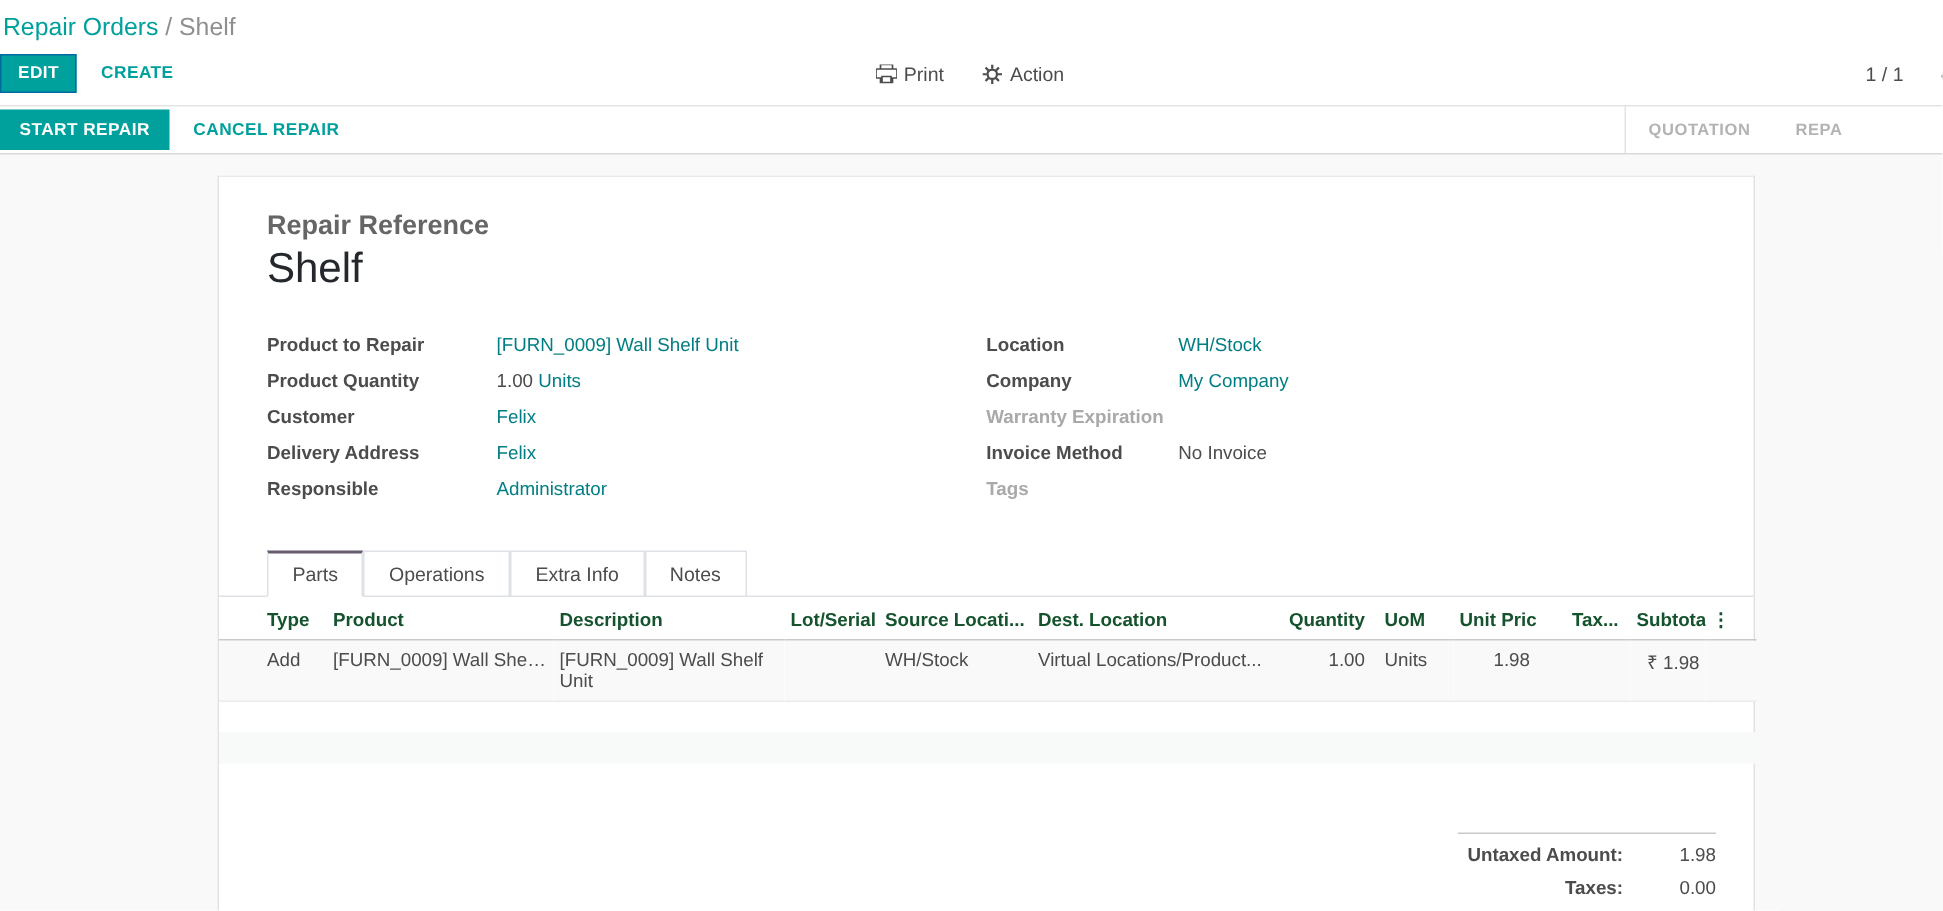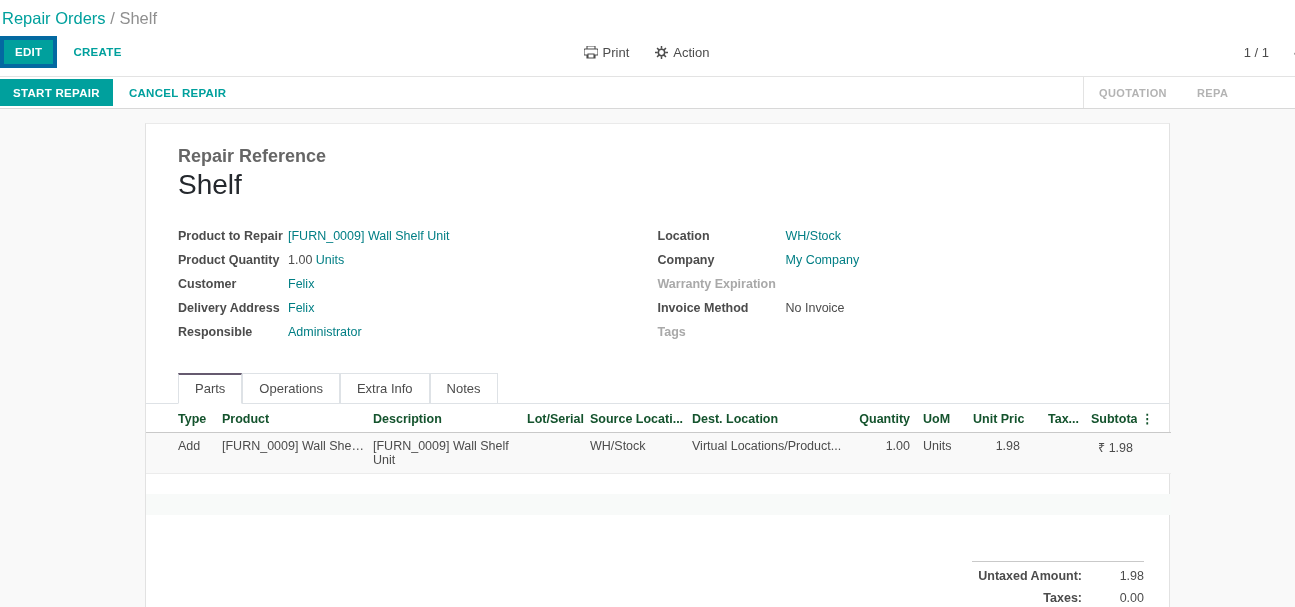--- a/index.html
+++ b/index.html
@@ -14,21 +14,21 @@
   .breadcrumb-bar { background:#fff; padding:9px 16px 2px 2px; font-size:16.5px; }
   .bc-link { color:#00a09d; cursor:pointer; }
   .bc-sep, .bc-current { color:#8f8f8f; }
   
   .control-panel { background:#fff; display:flex; align-items:center; padding:6px 0 8px 0; position:relative; }
   .cp-left { display:flex; align-items:center; gap:14px; }
   .cp-center { position:absolute; left:0; right:2px; display:flex; justify-content:center; gap:26px; pointer-events:none; }
   .cp-center > * { pointer-events:auto; }
   .cp-right { margin-left:auto; display:flex; align-items:center; }
   .btn-primary {
-    background:#00a09d; color:#fff; border:4px solid #0369a1;
+    background:#00a09d; color:#fff; border:1px solid #0369a1;
     font-size:11.5px; font-weight:bold; letter-spacing:.3px;
     padding:6px 11px; cursor:pointer; font-family:inherit;
   }
   .btn-link {
     background:none; border:none; color:#00a09d; font-size:11.5px; font-weight:bold;
     letter-spacing:.3px; cursor:pointer; font-family:inherit; padding:6px 2px;text-align:center;
   }
   .cp-action { display:flex; align-items:center; gap:5px; color:#4c4c4c; font-size:13px; cursor:pointer; }
   .cp-action svg { display:block; }
   .pager { color:#4c4c4c; font-size:13px; margin-right:26px; }
@@ -63,21 +63,21 @@
   .sheet {
     background:#fff; width:1025px; margin:14px 0 0 145px; min-height:489px;
     border:1px solid #e2e2e2; border-top-color:#eaeaea;
   }
   .sheet-pad { padding:22px 32px 0 32px; }
   .ref-label { font-size:18px; font-weight:bold; color:#666; margin-bottom:2px; }
   .ref-title { font-size:28px; color:#24282d; margin-bottom:28px; }
   .field-grid { display:flex; }
   .field-col { width:50%; }
   .field-row { display:flex; margin-bottom:9px; min-height:15px; }
-  .field-label { font-weight:bold; color:#4c4c4c; width:110px; flex-shrink:0; }
+  .field-label { font-weight:bold; color:#4c4c4c; width:153px; flex-shrink:0; }
   .field-col.right .field-label { width:128px; }
   .field-label.muted { color:#a9a9a9; font-weight:bold; }
   .field-value a, .val-link { color:#017e84; text-decoration:none; cursor:pointer; }
   .val-plain { color:#4c4c4c; }
   
   .notebook { margin-top:24px; }
   .tabbar { display:flex; padding-left:32px; border-bottom:1px solid #dee2e6; }
   .tab {
     border:1px solid #dee2e6; border-bottom:none; background:#fff;
     padding:7px 16px; font-size:13px; color:#4c4c4c; cursor:pointer; margin-bottom:-1px;

